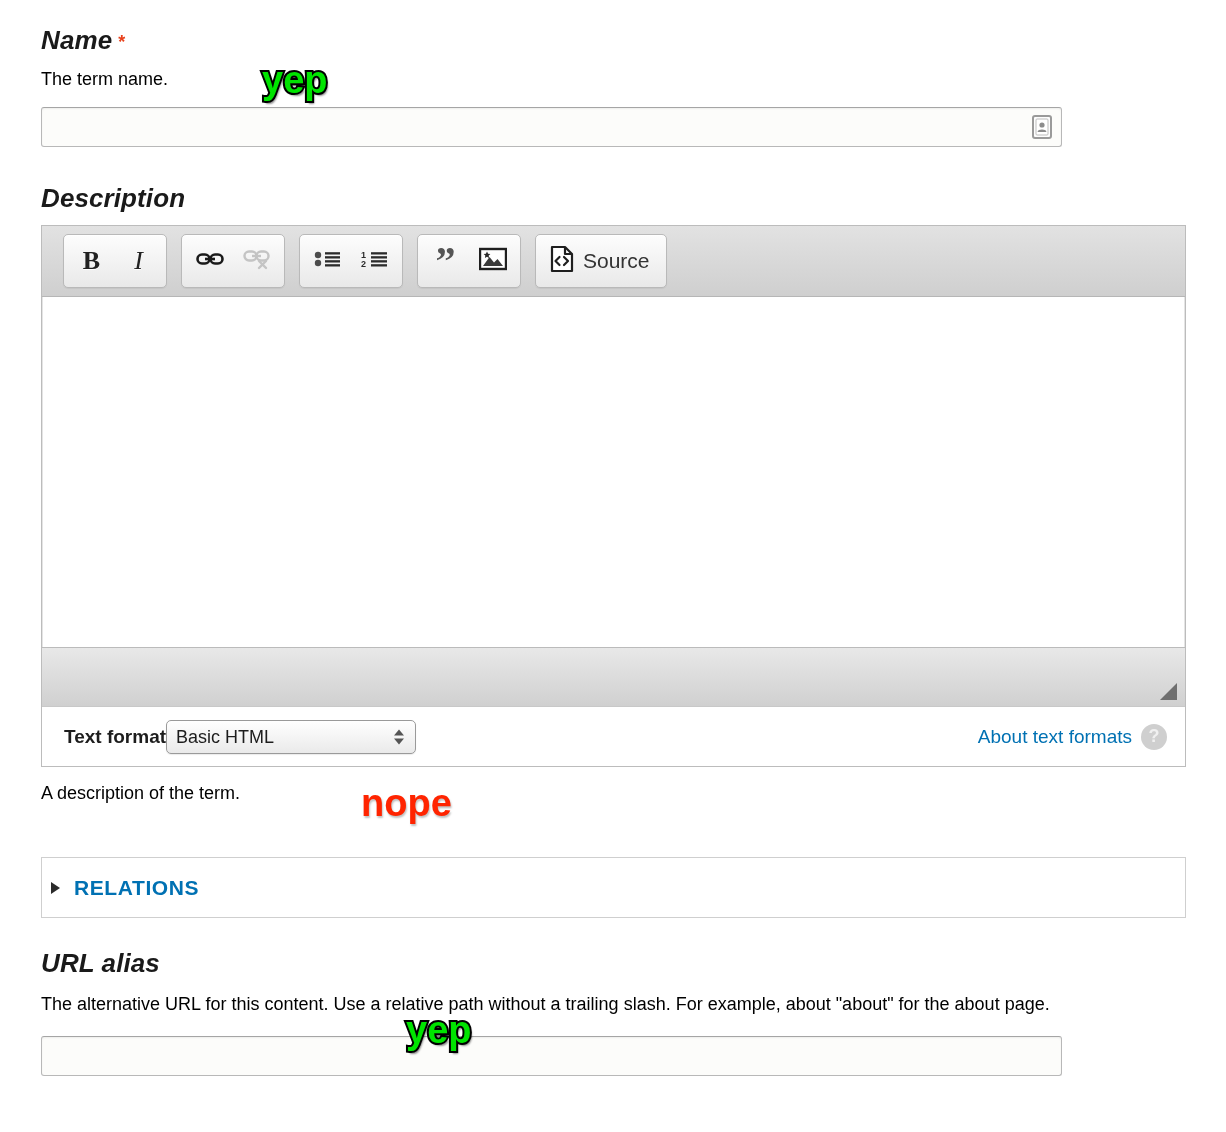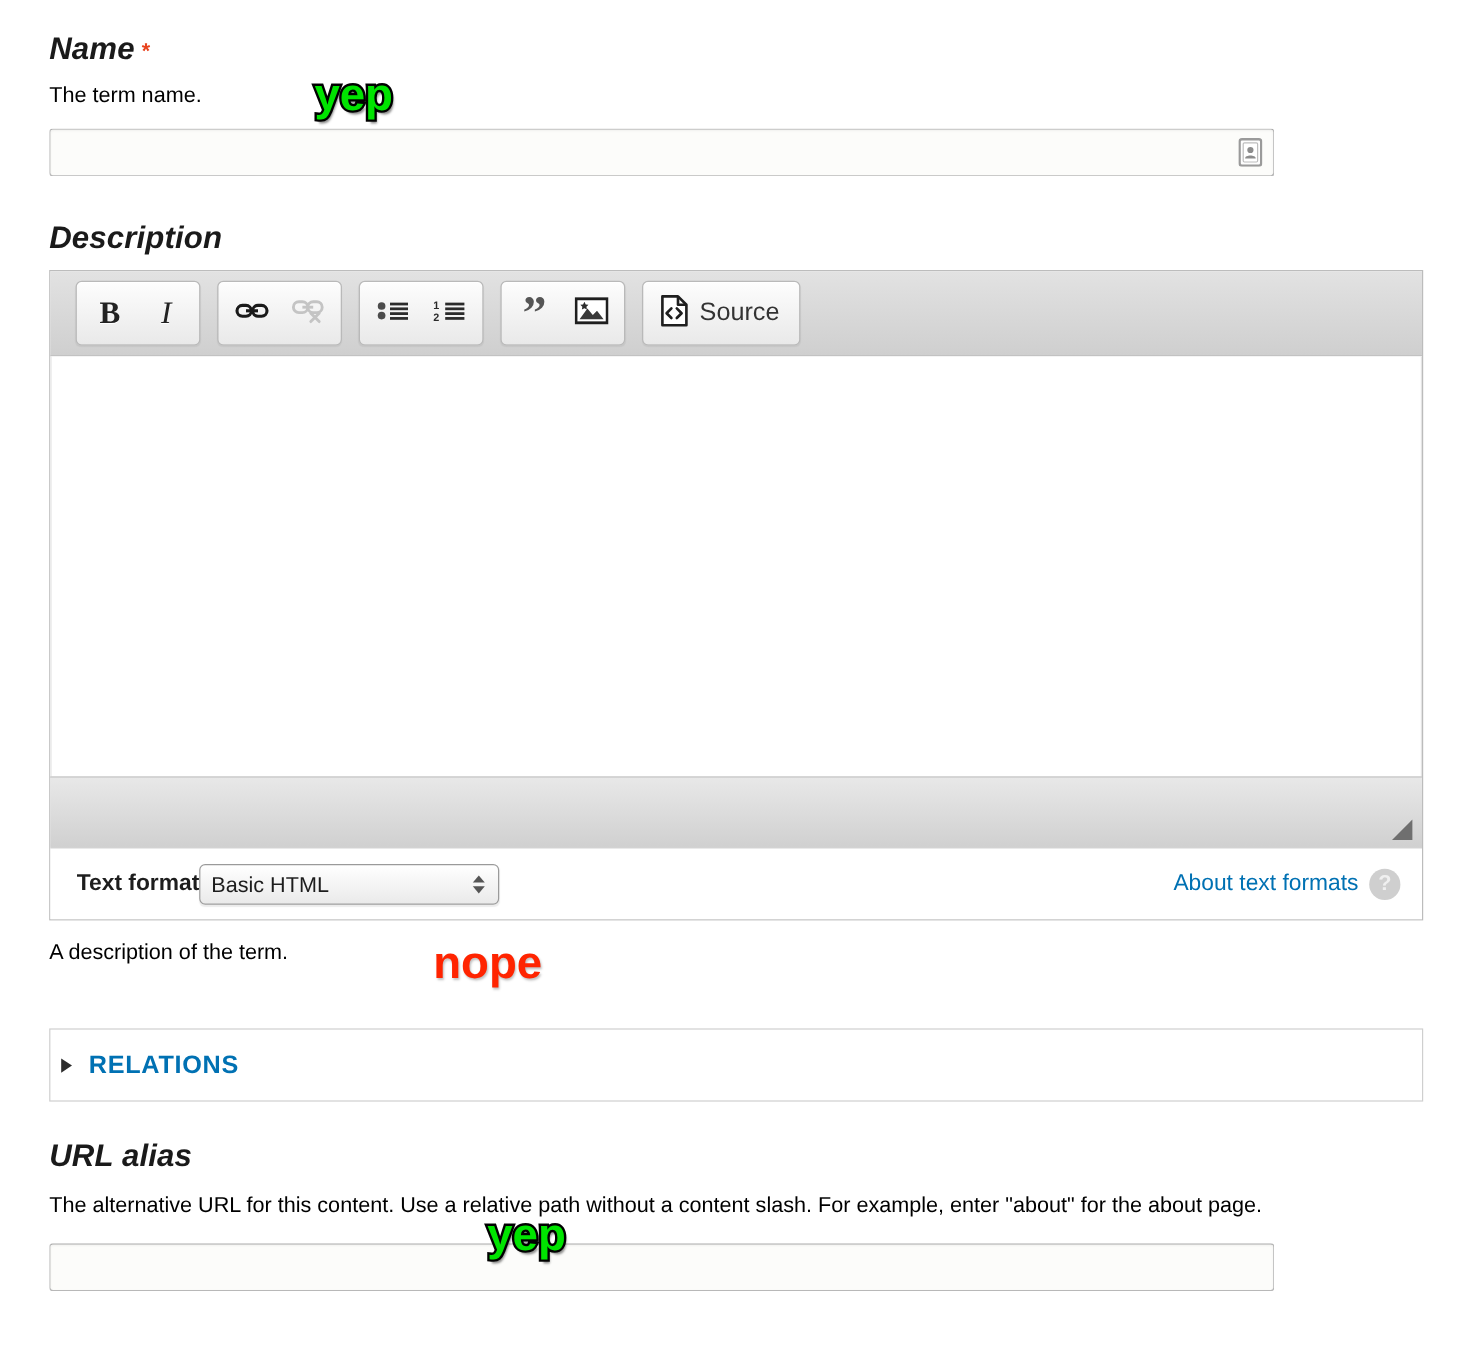--- a/index.html
+++ b/index.html
@@ -504,21 +504,21 @@
   <div class="relations-box">
     <span class="tri-right"></span>
     <span class="relations-title">RELATIONS</span>
   </div>
 
   <div class="url-block">
     <div class="url-label">
       <span class="field-label">URL alias</span>
     </div>
     <div class="url-desc">
-      <span class="field-desc">The alternative URL for this content. Use a relative path without a content slash. For example, enter "about" for the about page.</span>
+      <span class="field-desc">The alternative URL for this content. Use a relative path without a trailing slash. For example, about "about" for the about page.</span>
     </div>
     <input class="text-input url-input" type="text" placeholder="" style="">
   </div>
 
   <div class="anno anno-yep anno1">yep</div>
   <div class="anno anno-nope anno2">nope</div>
   <div class="anno anno-yep anno3">yep</div>
 
 </div>
 

